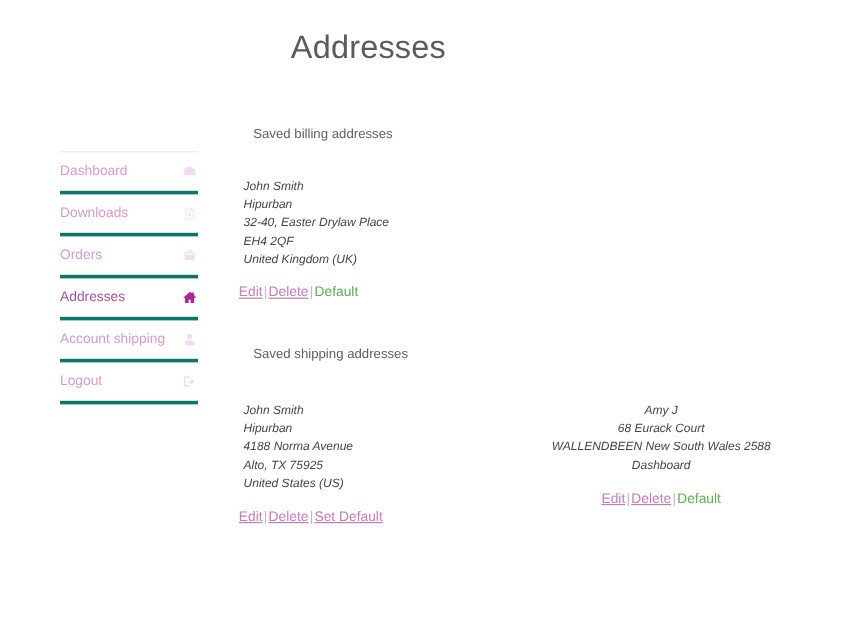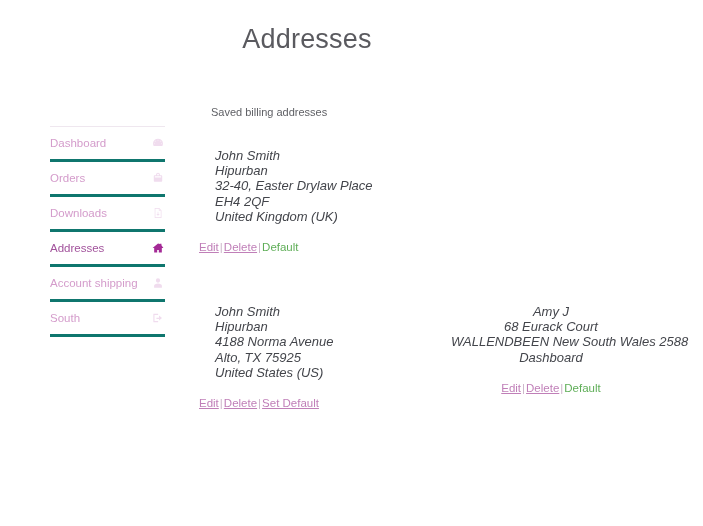--- a/index.html
+++ b/index.html
@@ -106,24 +106,24 @@
   .address-col {
     width: 232px;
     flex: 0 0 232px;
   }
   .address-col.second {
     margin-left: 4px;
     text-align: center;
   }
   address {
     font-style: italic;
-    font-size: 13px;
+    font-size: 10px;
     line-height: 15.2px;
     color: #43454b;
-    margin: 16px;
+    margin: 4px;
     font-weight: 400;
   }
   .addr-line {
     display: block;
     white-space: nowrap;
   }
   .addr-actions {
     margin-top: 13px;
     font-size: 11.5px;
     line-height: 15px;
@@ -163,40 +163,40 @@
           <span class="nav-icon">
             <svg viewBox="0 0 16 16" aria-hidden="true">
               <path d="M8 2.2A6.6 6.6 0 0 0 1.4 8.8c0 1.1.27 2.14.75 3.05h11.7c.48-.91.75-1.95.75-3.05A6.6 6.6 0 0 0 8 2.2zm0 1.5c.3 0 .55.25.55.55S8.3 4.8 8 4.8s-.55-.25-.55-.55.25-.55.55-.55zM4.2 5.1c.3 0 .55.25.55.55s-.25.55-.55.55-.55-.25-.55-.55.25-.55.55-.55zm7.6 0c.3 0 .55.25.55.55s-.25.55-.55.55-.55-.25-.55-.55.25-.55.55-.55zM3.1 8.5c.3 0 .55.25.55.55s-.25.55-.55.55-.55-.25-.55-.55.25-.55.55-.55zm9.8 0c.3 0 .55.25.55.55s-.25.55-.55.55-.55-.25-.55-.55.25-.55.55-.55zM10.6 5.6l-2.3 3.5a.9.9 0 1 0 .75.5l2.1-3.6-.55-.4z"></path>
             </svg>
           </span>
         </a>
       </li>
 
       <li class="nav-item">
         <a class="nav-link" href="#">
+          <span class="nav-label">Downloads</span>
+          <span class="nav-icon">
+            <svg viewBox="0 0 16 16" aria-hidden="true">
+              <path d="M3.6 1.4h6l3 3v10.2h-9V1.4zm.9.9v11.4h7.2V5.1H9.1V2.3H4.5zm5.5.35V4.2h1.55L10 2.65zM8 6.4c.25 0 .45.2.45.45v3.1l.95-.95.63.63-2.03 2.03L6 9.63l.63-.63.92.95v-3.1c0-.25.2-.45.45-.45z"></path>
+            </svg>
+          </span>
+        </a>
+      </li>
+
+      <li class="nav-item">
+        <a class="nav-link" href="#">
           <span class="nav-label">Orders</span>
           <span class="nav-icon">
             <svg viewBox="0 0 16 16" aria-hidden="true">
               <path d="M5.4 4.3V3.6A2.6 2.6 0 0 1 8 1a2.6 2.6 0 0 1 2.6 2.6v.7h2.1c.5 0 .9.4.9.9v6.9c0 .5-.4.9-.9.9H3.3c-.5 0-.9-.4-.9-.9V5.2c0-.5.4-.9.9-.9h2.1zm1.4 0h2.4v-.7c0-.66-.54-1.2-1.2-1.2s-1.2.54-1.2 1.2v.7zM3.8 5.7v1.5h8.4V5.7H3.8z"></path>
             </svg>
           </span>
         </a>
       </li>
 
-      <li class="nav-item">
-        <a class="nav-link" href="#">
-          <span class="nav-label">Downloads</span>
-          <span class="nav-icon">
-            <svg viewBox="0 0 16 16" aria-hidden="true">
-              <path d="M3.6 1.4h6l3 3v10.2h-9V1.4zm.9.9v11.4h7.2V5.1H9.1V2.3H4.5zm5.5.35V4.2h1.55L10 2.65zM8 6.4c.25 0 .45.2.45.45v3.1l.95-.95.63.63-2.03 2.03L6 9.63l.63-.63.92.95v-3.1c0-.25.2-.45.45-.45z"></path>
-            </svg>
-          </span>
-        </a>
-      </li>
-
       <li class="nav-item is-active">
         <a class="nav-link" href="#">
           <span class="nav-label">Addresses</span>
           <span class="nav-icon">
             <svg viewBox="0 0 16 16" aria-hidden="true">
               <path d="M8 1.9 0.8 8.1h2.1v6h4v-3.6h2.2v3.6h4v-6h2.1L12.6 4.4V2.3h-2v0.4L8 1.9z"></path>
             </svg>
           </span>
         </a>
       </li>
@@ -207,21 +207,21 @@
           <span class="nav-icon">
             <svg viewBox="0 0 16 16" aria-hidden="true">
               <path d="M8 1.8a2.85 2.85 0 1 0 0 5.7 2.85 2.85 0 0 0 0-5.7zm0 6.9c-2.6 0-5.2 1.3-5.2 2.9v2.6h10.4v-2.6c0-1.6-2.6-2.9-5.2-2.9z"></path>
             </svg>
           </span>
         </a>
       </li>
 
       <li class="nav-item">
         <a class="nav-link" href="#">
-          <span class="nav-label">South</span>
+          <span class="nav-label">Logout</span>
           <span class="nav-icon">
             <svg viewBox="0 0 16 16" aria-hidden="true">
               <path d="M1.8 2.4h6.4v1.5H3.3v8.2h4.9v1.5H1.8V2.4zm7.6 2.2 3.9 3.4-3.9 3.4V9.2H5.9V7.8h3.5V4.6z"></path>
             </svg>
           </span>
         </a>
       </li>
 
     </ul>
 
@@ -239,20 +239,21 @@
             <span class="addr-line">United Kingdom (UK)</span>
           </address>
 
           <div class="addr-actions">
             <a href="#">Edit</a><span class="sep">|</span><a href="#">Delete</a><span class="sep">|</span><a href="#" class="is-default">Default</a>
           </div>
         </div>
       </div>
 
       <div class="block-shipping">
+        <h2 class="section-title">Saved shipping addresses</h2>
 
         <div class="addresses-row">
 
           <div class="address-col">
             <address>
               <span class="addr-line">John Smith</span>
               <span class="addr-line">Hipurban</span>
               <span class="addr-line">4188 Norma Avenue</span>
               <span class="addr-line">Alto, TX 75925</span>
               <span class="addr-line">United States (US)</span>

